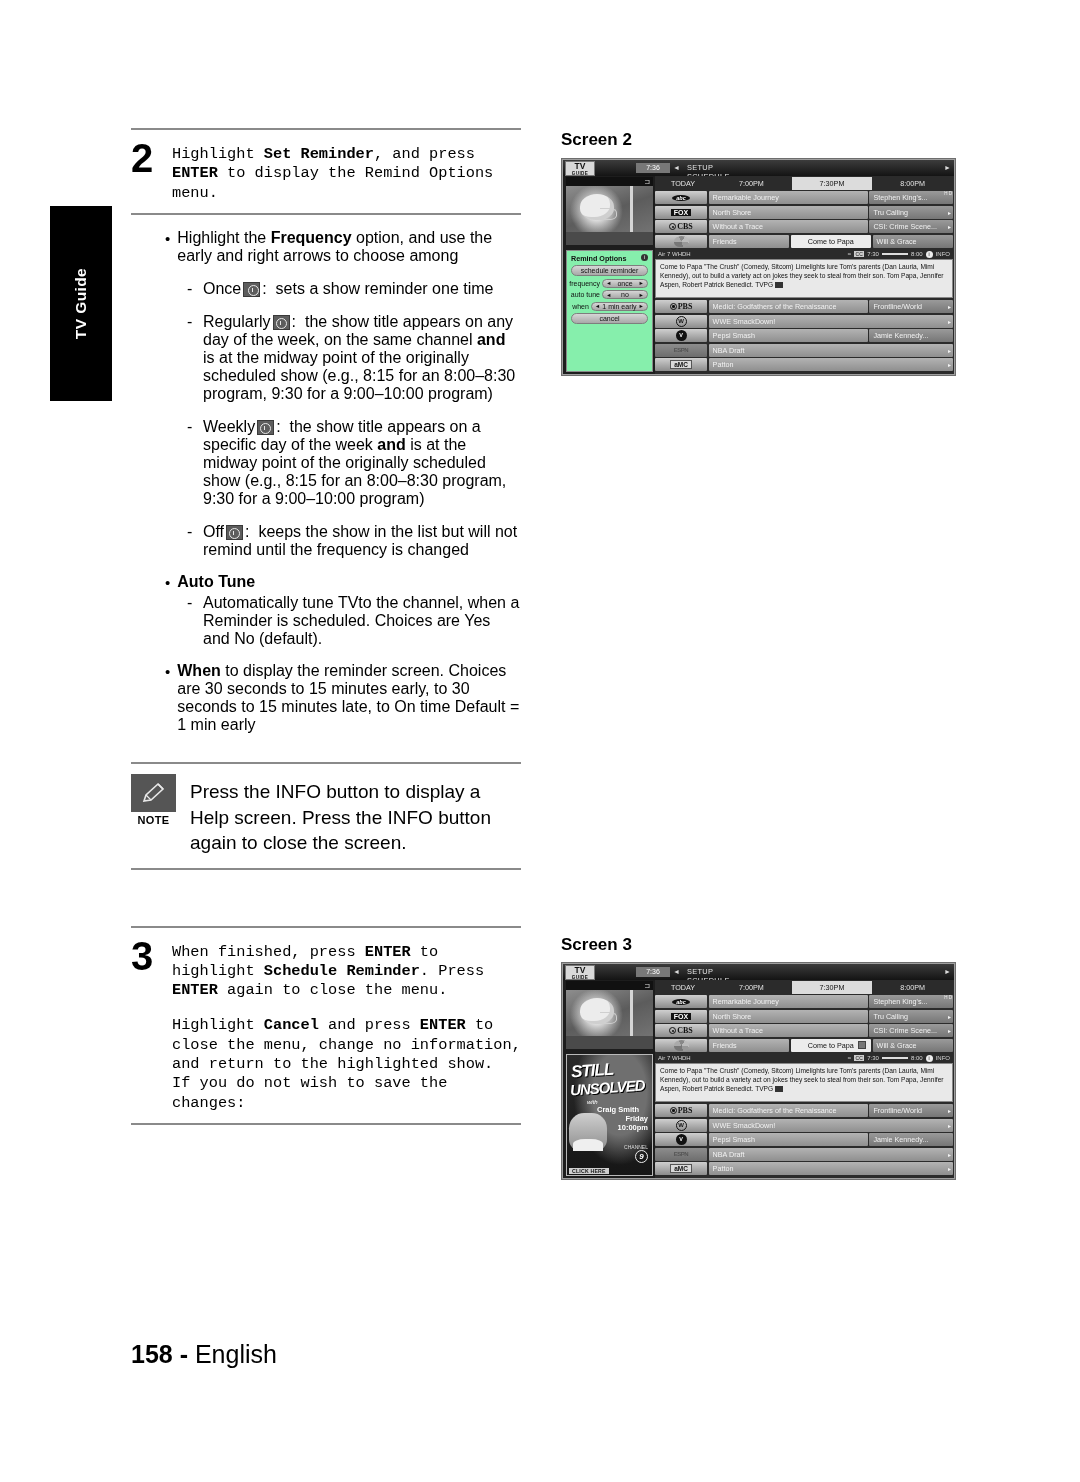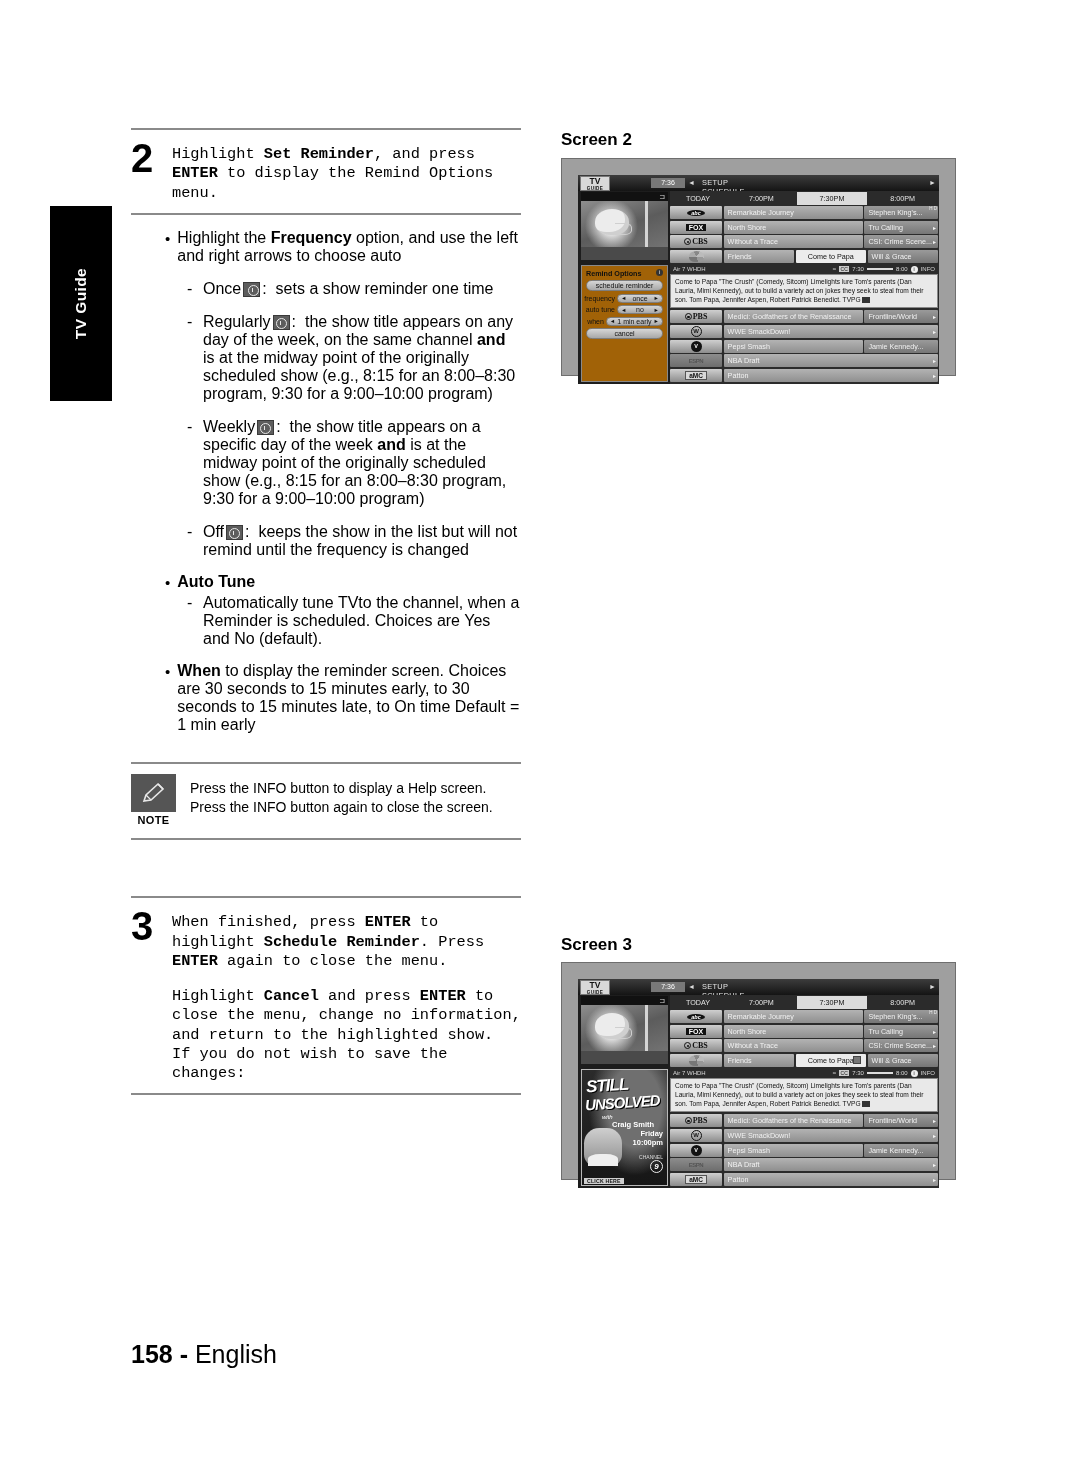--- a/index.html
+++ b/index.html
@@ -66,40 +66,40 @@
   
   .note-wrap { margin-top: 28px; }
   .note { display: flex; gap: 14px; padding: 10px 0 12px 0; align-items: flex-start; }
   .note-badge { width: 45px; flex: 0 0 45px; text-align: center; }
   .note-icon {
     width: 45px; height: 38px; background: #555; position: relative;
     display: block;
   }
   .note-icon svg { position: absolute; left: 9px; top: 7px; }
   .note-label { font-size: 11px; font-weight: bold; letter-spacing: .3px; margin-top: 2px; display:block; }
-  .note-text { font-size: 14px; line-height: 1.34; padding-top: 5px; }
+  .note-text { font-size: 19px; line-height: 1.34; padding-top: 5px; }
 
   
   .footer {
     position: absolute; left: 131px; top: 1340px;
     font-size: 25px;
     text-align: right;
   }
   .footer .pg { font-weight: bold; }
   .footer .lang { font-weight: normal; }
 
   
   .screen-cap { position: absolute; font-size: 17px; font-weight: bold; }
 
   
   .tvshot {
     position: absolute;
     width: 395px; height: 218px;
     background: #9f9f9f;
-    padding: 16px;
+    padding: 1px;
     border: 1px solid #6e6e6e;
   }
   .tv-inner { width: 100%; height: 100%; background: #2b2b2b; position: relative; display: flex; flex-direction: column; }
 
   
   .tv-nav { height: 16px; background: linear-gradient(#3c3c3c,#141414); display: flex; align-items: center; position: relative; flex: 0 0 16px; }
   .tvg-logo {
     position: absolute; left: 2px; top: 1px; width: 30px; height: 15px;
     background: #d9d9d9; color: #111; font-weight: bold;
     font-size: 8.5px; line-height: 7px; text-align: center; padding-top: 1px;
@@ -135,21 +135,21 @@
   .vfield .helmet::after {
     content:""; position:absolute; left: 20px; top: 14px; width: 16px; height: 10px;
     border: 1.6px solid #cfcfcf; border-left: none; border-radius: 0 40% 40% 0;
   }
   .vfield .post { position: absolute; left: 64px; top: 0; width: 3px; height: 100%; background: #d5d5d5; }
   .vfield .grass { position: absolute; left: 0; bottom: 0; width: 100%; height: 13px; background: #4a4a4a; }
 
   
   .remind-panel {
     position: absolute; left: 3px; top: 74px; right: 2px; bottom: 2px;
-    background: #a16207; border: 1px solid #8a8a8a;
+    background: #86efac; border: 1px solid #8a8a8a;
     padding: 3px 4px;
   }
   .rp-title { font-size: 7.2px; color: #111; font-weight: 600; margin-bottom: 2px; }
   .rp-info { position: absolute; right: 4px; top: 3px; width: 7px; height: 7px; border-radius: 50%; background:#333; color:#fff; font-size:5.5px; line-height:7px; text-align:center; }
   .rp-btn {
     background: linear-gradient(#d6d6d6,#a8a8a8);
     border: 1px solid #7e7e7e; border-radius: 7px;
     font-size: 7px; color:#111; text-align:center; padding: 1px 0; margin-bottom: 2.5px;
   }
   .rp-row { display: flex; align-items: center; justify-content: flex-end; gap: 2px; margin-bottom: 2.5px; font-size: 7px; color: #111; }
@@ -253,21 +253,21 @@
       <div class="step-num">2</div>
       <div class="step-body">
         <span>Highlight </span><b>Set Reminder</b><span>, and press </span><b>ENTER</b><span> to display the Remind Options menu.</span>
       </div>
     </div>
 
     <div class="rule"></div>
 
     <div class="bullet">
       <span class="dot">•</span>
-      <span class="btext"><span>Highlight the </span><b>Frequency</b><span> option, and use the left and right arrows to choose auto</span></span>
+      <span class="btext"><span>Highlight the </span><b>Frequency</b><span> option, and use the early and right arrows to choose among</span></span>
     </div>
 
     <div class="sub">
       <span class="dash">-</span>
       <span class="stext"><span>Once</span><span class="inline-icon"></span><span>:</span>&nbsp; <span>sets a show reminder one time</span></span>
     </div>
 
     <div class="sub">
       <span class="dash">-</span>
       <span class="stext"><span>Regularly</span><span class="inline-icon reg"></span><span>:</span>&nbsp; <span>the show title appears on any day of the week, on the same channel </span><b>and</b><span> is at the midway point of the originally scheduled show (e.g., 8:15 for an 8:00–8:30 program, 9:30 for a 9:00–10:00 program)</span></span>

